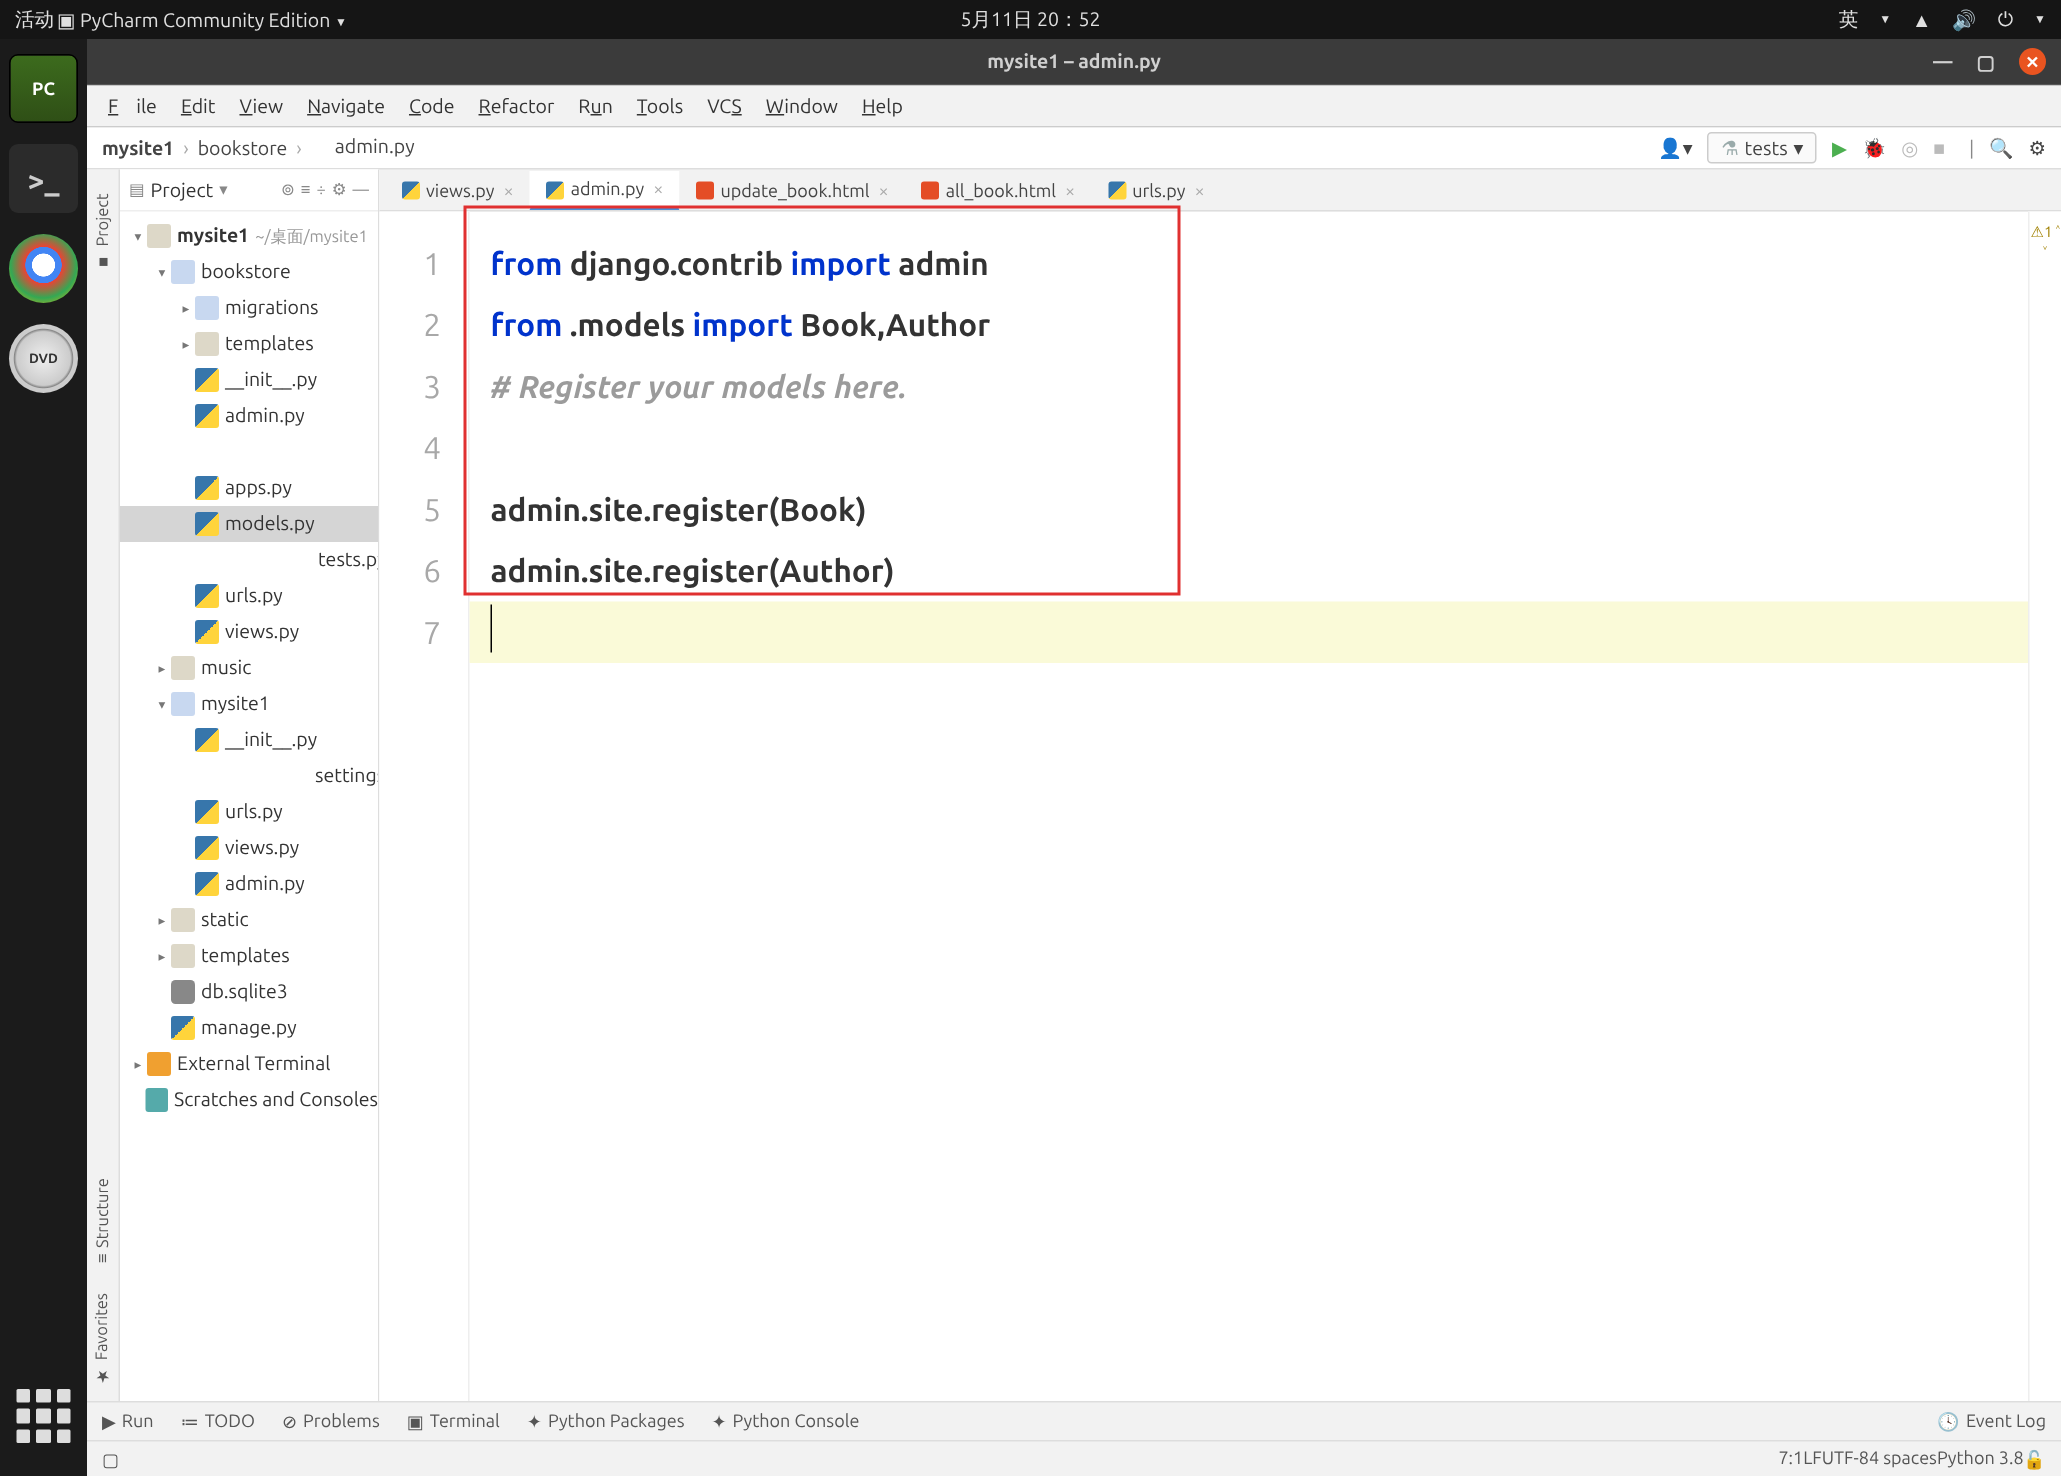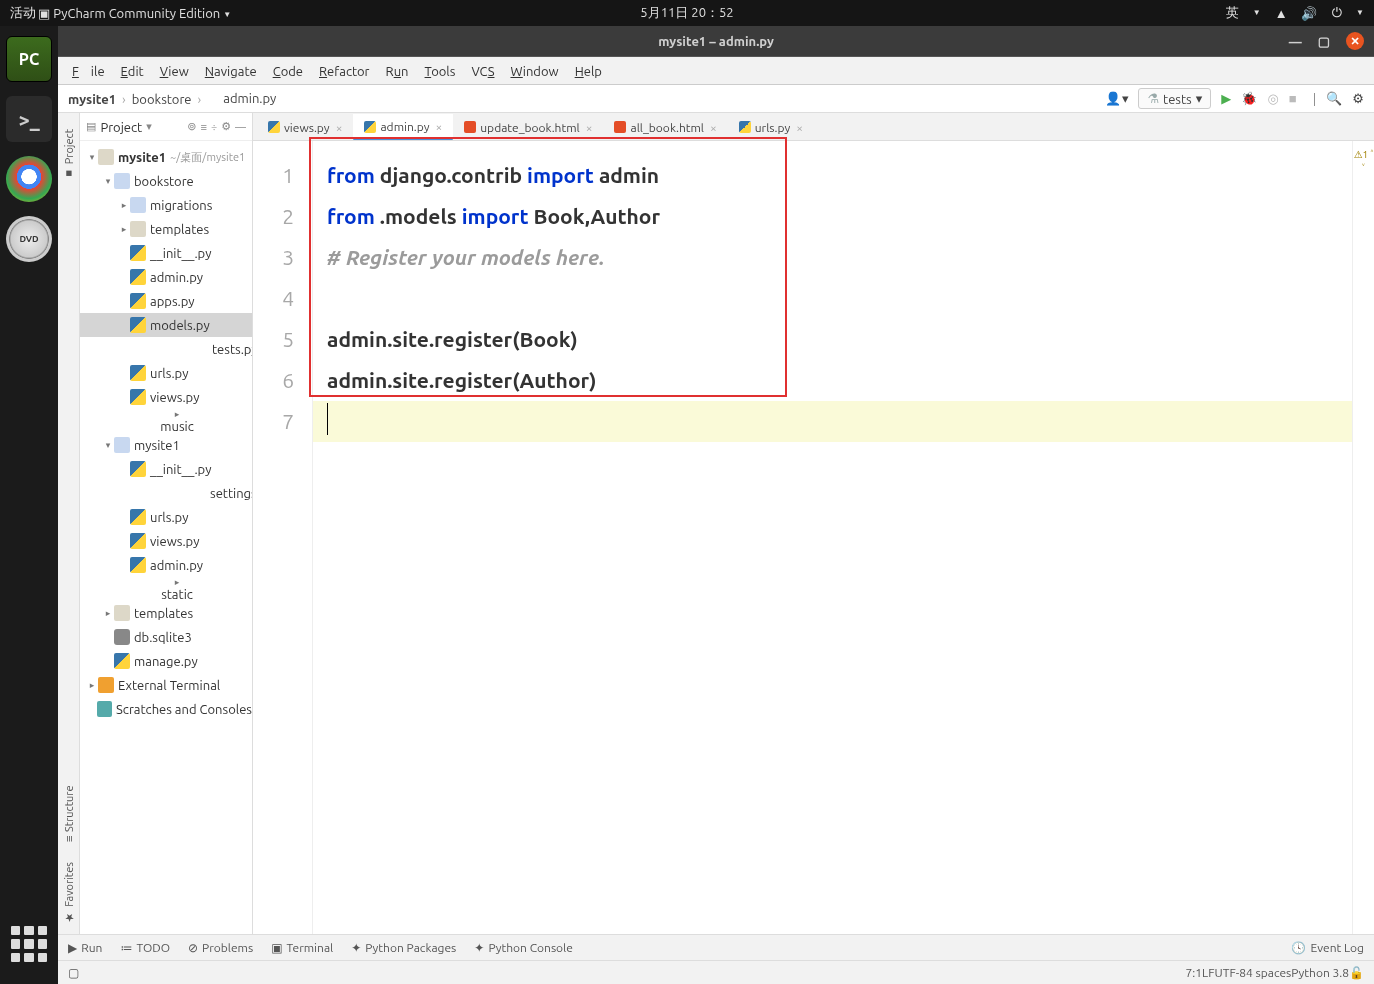--- a/index.html
+++ b/index.html
@@ -7,21 +7,21 @@
 
 
 .osbar { height:26px; background:#151515; color:#e0e0e0; display:flex; align-items:center; padding:0 10px; }
 .osbar .os-left { display:flex; gap:2px; align-items:center; }
 .osbar .os-center { position:absolute; left:50%; transform:translateX(-50%); }
 .osbar .os-right { margin-left:auto; display:flex; gap:14px; align-items:center; }
 .osbar .tri { font-size:8px; position:relative; top:-1px; }
 
 
 .launcher { position:absolute; left:0; top:26px; width:58px; height:958px; background:#1b1b1b; display:flex; flex-direction:column; align-items:center; padding-top:10px; gap:14px; }
-.launch-icon { width:46px; height:46px; border-radius:6px; display:flex; align-items:center; justify-content:center; font-weight:bold; font-size:16px; color:#fff; }
+.launch-icon { width:46px; height:46px; border-radius:6px; display:flex; align-items:center; justify-content:center; font-weight:bold; font-size:12px; color:#fff; }
 .launch-icon.pc { background:linear-gradient(#3c6b1d,#2f4f16); border:1px solid #000; }
 .launch-icon.term { background:#2b2b2b; color:#ccc; font-size:20px; }
 .launch-icon.chrome { background:radial-gradient(circle at 50% 45%,#fff 0,#fff 22%,#4285f4 23%,#4285f4 35%,#ea4335 36%,#34a853 64%,#fbbc05 100%); border-radius:50%; }
 .launch-icon.dvd { background:radial-gradient(circle,#eee 0,#ccc 55%,#888 60%,#ccc 62%); border-radius:50%; color:#333; font-size:9px; }
 .launcher .grid { width:40px; height:40px; display:grid; grid-template-columns:repeat(3,1fr); gap:4px; margin-top:auto; margin-bottom:20px; padding:2px; }
 .launcher .grid span { background:#ddd; border-radius:1px; }
 
 
 .appwin { position:absolute; left:58px; top:26px; right:0; bottom:0; background:#3b3b3b; display:flex; flex-direction:column; }
 .titlebar { height:30px; background:#3b3b3b; color:#d0d0d0; display:flex; align-items:center; padding:0 10px; font-weight:bold; }
@@ -243,21 +243,21 @@
             <div class="row" style="padding-left: 38px;">
               <span class="ar n"></span>
               <span class="fi py"></span>
               <span>__init__.py</span>
             </div>
             <div class="row" style="padding-left: 38px;">
               <span class="ar n"></span>
               <span class="fi py"></span>
               <span>admin.py</span>
             </div>
-            <div class="row" style="padding-left: 38px;">
+            <div class="row" style="padding-left: 38px; margin-top: 24px;">
               <span class="ar n"></span>
               <span class="fi py"></span>
               <span>apps.py</span>
             </div>
             <div class="row sel" style="padding-left: 38px;">
               <span class="ar n"></span>
               <span class="fi py"></span>
               <span>models.py</span>
             </div>
             <div class="row" style="padding-left: 38px; gap: 45px;">
@@ -268,21 +268,21 @@
             <div class="row" style="padding-left: 38px;">
               <span class="ar n"></span>
               <span class="fi py"></span>
               <span>urls.py</span>
             </div>
             <div class="row" style="padding-left: 38px;">
               <span class="ar n"></span>
               <span class="fi py"></span>
               <span>views.py</span>
             </div>
-            <div class="row" style="padding-left: 22px; flex-direction: column;">
+            <div class="row" style="padding-left: 22px;">
               <span class="ar c"></span>
               <span class="fi dir"></span>
               <span>music</span>
             </div>
             <div class="row" style="padding-left: 22px;">
               <span class="ar o"></span>
               <span class="fi pydir"></span>
               <span>mysite1</span>
             </div>
             <div class="row" style="padding-left: 38px;">
@@ -303,21 +303,21 @@
             <div class="row" style="padding-left: 38px;">
               <span class="ar n"></span>
               <span class="fi py"></span>
               <span>views.py</span>
             </div>
             <div class="row" style="padding-left: 38px;">
               <span class="ar n"></span>
               <span class="fi py"></span>
               <span>admin.py</span>
             </div>
-            <div class="row" style="padding-left: 22px; flex-direction: column;">
+            <div class="row" style="padding-left: 22px;">
               <span class="ar c"></span>
               <span class="fi dir"></span>
               <span>static</span>
             </div>
             <div class="row" style="padding-left: 22px;">
               <span class="ar c"></span>
               <span class="fi dir"></span>
               <span>templates</span>
             </div>
             <div class="row" style="padding-left: 22px;">

